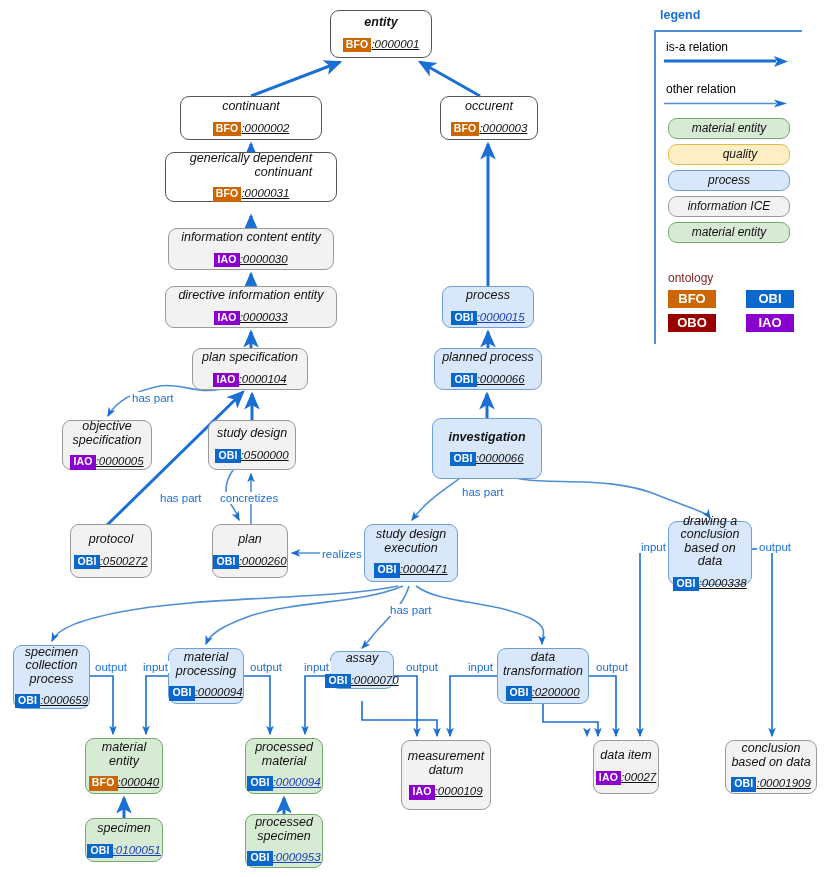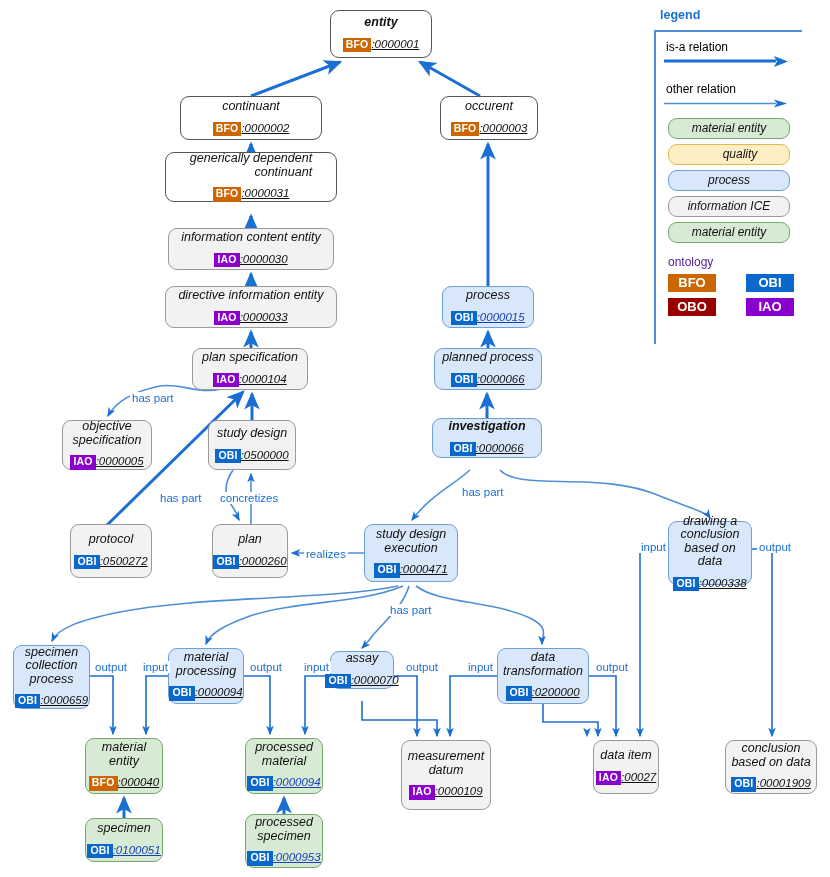--- a/index.html
+++ b/index.html
@@ -78,21 +78,21 @@
     color:#111;
     text-align:center;
     padding:2px 0 3px 0;
     margin:5px 0 0 4px;
     width:122px;
   }
   .lchip.cat-material{background:#d7ead3;border-color:#78a86f;}
   .lchip.cat-quality{background:#fdeec4;border-color:#e2b94d;padding-left:22px;}
   .lchip.cat-process{background:#d9e7fa;border-color:#6f9fd8;}
   .lchip.cat-ice{background:#f2f2f2;border-color:#9a9a9a;}
-  .lont{font-size:12px;color:#4c1d95;font-style:normal;margin:12px 0 5px 4px;}
+  .lont{font-size:12px;color:#7f1d1d;font-style:normal;margin:28px 0 5px 4px;}
   .ontgrid{margin-left:4px;}
   .ontrow{display:flex;gap:30px;margin-bottom:6px;}
   .ontbadge{
     display:inline-block;color:#fff;font-weight:bold;font-size:13px;
     padding:1px 7px 2px 7px;font-style:normal;text-align:center;min-width:34px;
   }
 </style>
 </head>
 <body>
 
@@ -259,21 +259,21 @@
       <span class="idline"><span class="badge" style="background: rgb(10, 104, 204);">OBI</span><span class="idtxt">:0000260</span></span>
     </div>
     <div class="node cat-process" style="left: 442px; top: 286px; width: 92px; height: 42px;">
       <span class="lbl">process</span>
       <span class="idline"><span class="badge" style="background: rgb(10, 104, 204);">OBI</span><span class="idtxt u">:0000015</span></span>
     </div>
     <div class="node cat-process" style="left: 434px; top: 348px; width: 108px; height: 42px;">
       <span class="lbl">planned process</span>
       <span class="idline"><span class="badge" style="background: rgb(10, 104, 204);">OBI</span><span class="idtxt">:0000066</span></span>
     </div>
-    <div class="node cat-process" style="left: 432px; top: 418px; width: 110px; height: 40px;">
+    <div class="node cat-process" style="left: 432px; top: 418px; width: 110px; height: 61px;">
       <span class="lbl bold">investigation</span>
       <span class="idline"><span class="badge" style="background: rgb(10, 104, 204);">OBI</span><span class="idtxt">:0000066</span></span>
     </div>
     <div class="node cat-process" style="left: 364px; top: 524px; width: 94px; height: 58px;">
       <span class="lbl">study design
 execution</span>
       <span class="idline"><span class="badge" style="background: rgb(10, 104, 204);">OBI</span><span class="idtxt">:0000471</span></span>
     </div>
     <div class="node cat-process" style="left: 668px; top: 521px; width: 84px; height: 64px;">
       <span class="lbl">drawing a
@@ -330,21 +330,21 @@
       <span class="idline"><span class="badge" style="background: rgb(138, 0, 204);">IAO</span><span class="idtxt">:00027</span></span>
     </div>
     <div class="node cat-ice" style="left: 725px; top: 740px; width: 92px; height: 54px;">
       <span class="lbl">conclusion
 based on data</span>
       <span class="idline"><span class="badge" style="background: rgb(10, 104, 204);">OBI</span><span class="idtxt">:00001909</span></span>
     </div>
     <div class="elabel" style="left: 130px; top: 392px;">has part</div>
     <div class="elabel" style="left: 158px; top: 492px;">has part</div>
     <div class="elabel" style="left: 218px; top: 492px;">concretizes</div>
-    <div class="elabel" style="left: 304px; top: 548px;">realizes</div>
+    <div class="elabel" style="left: 320px; top: 548px;">realizes</div>
     <div class="elabel" style="left: 460px; top: 486px;">has part</div>
     <div class="elabel" style="left: 388px; top: 604px;">has part</div>
     <div class="elabel" style="left: 93px; top: 661px;">output</div>
     <div class="elabel" style="left: 141px; top: 661px;">input</div>
     <div class="elabel" style="left: 248px; top: 661px;">output</div>
     <div class="elabel" style="left: 302px; top: 661px;">input</div>
     <div class="elabel" style="left: 404px; top: 661px;">output</div>
     <div class="elabel" style="left: 466px; top: 661px;">input</div>
     <div class="elabel" style="left: 594px; top: 661px;">output</div>
     <div class="elabel" style="left: 639px; top: 541px;">input</div>

